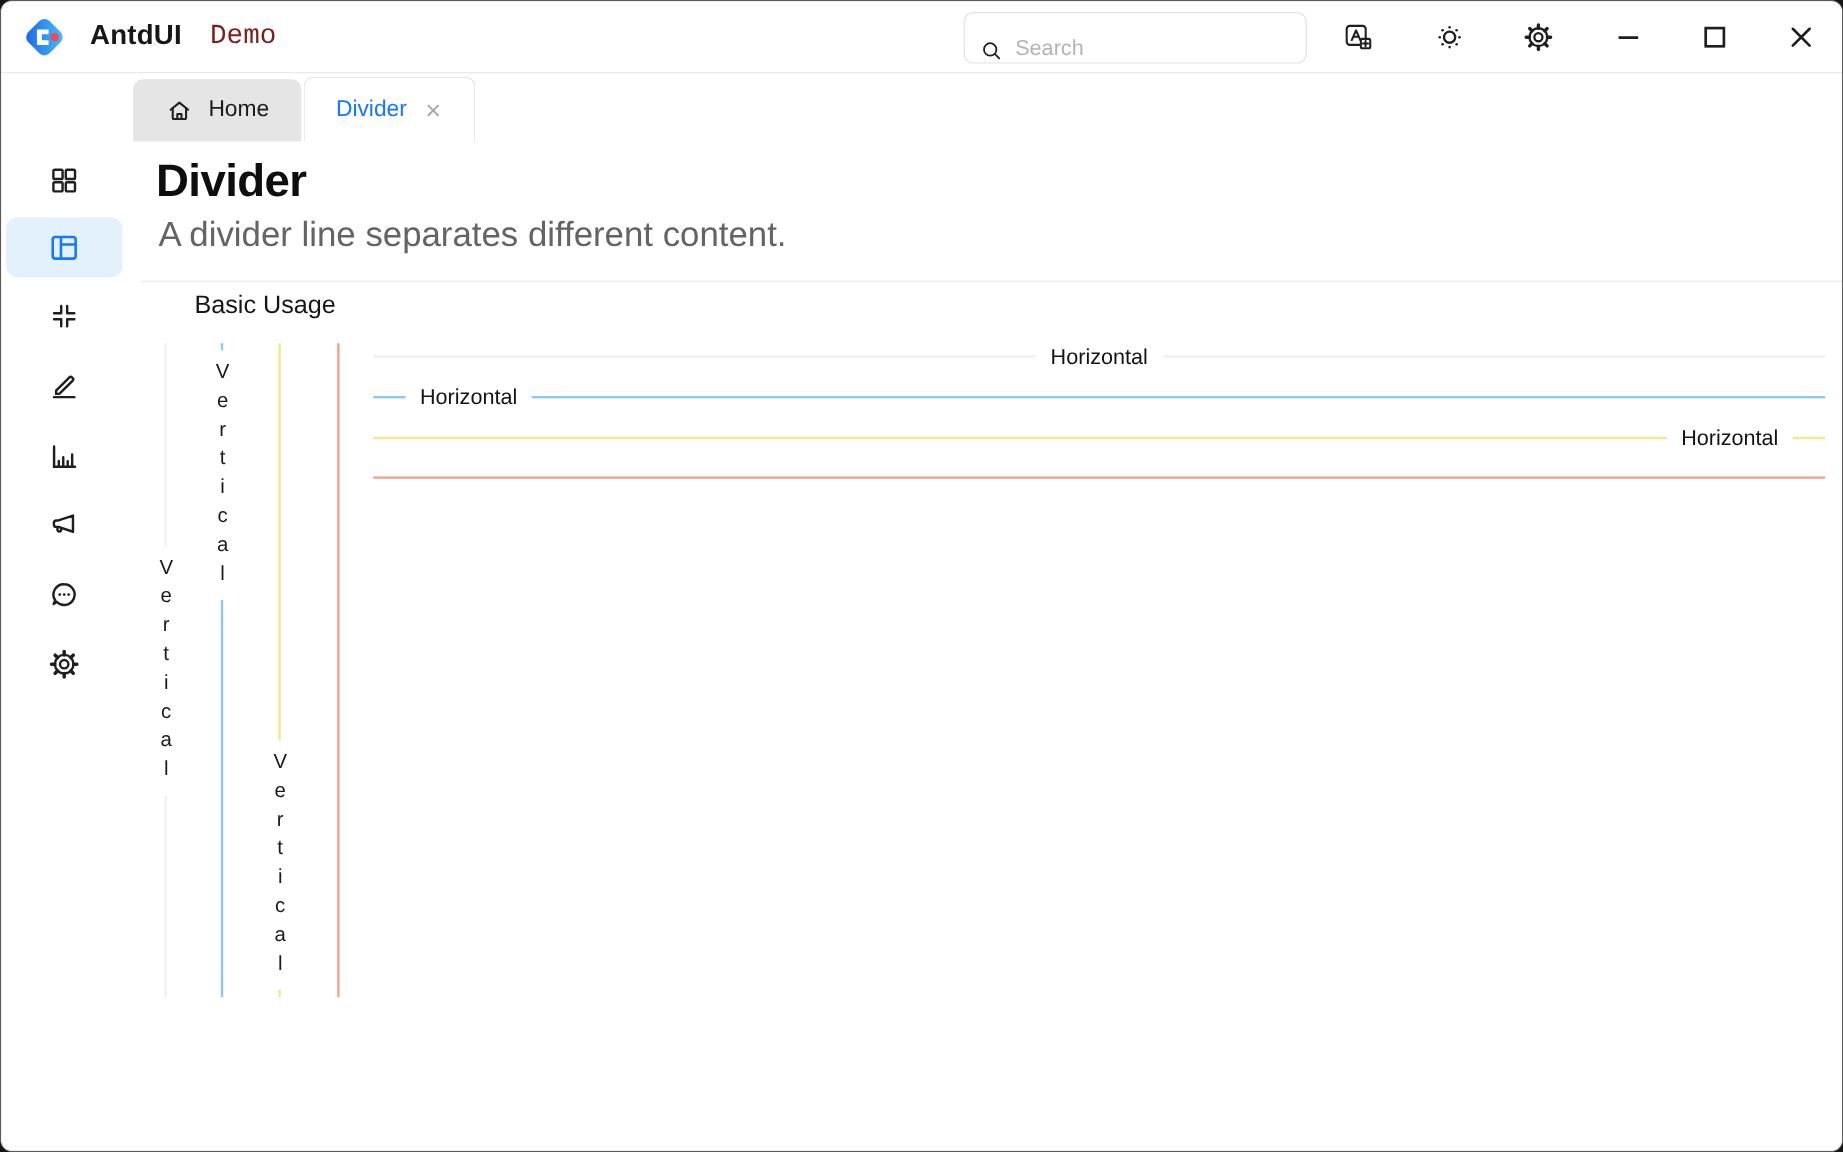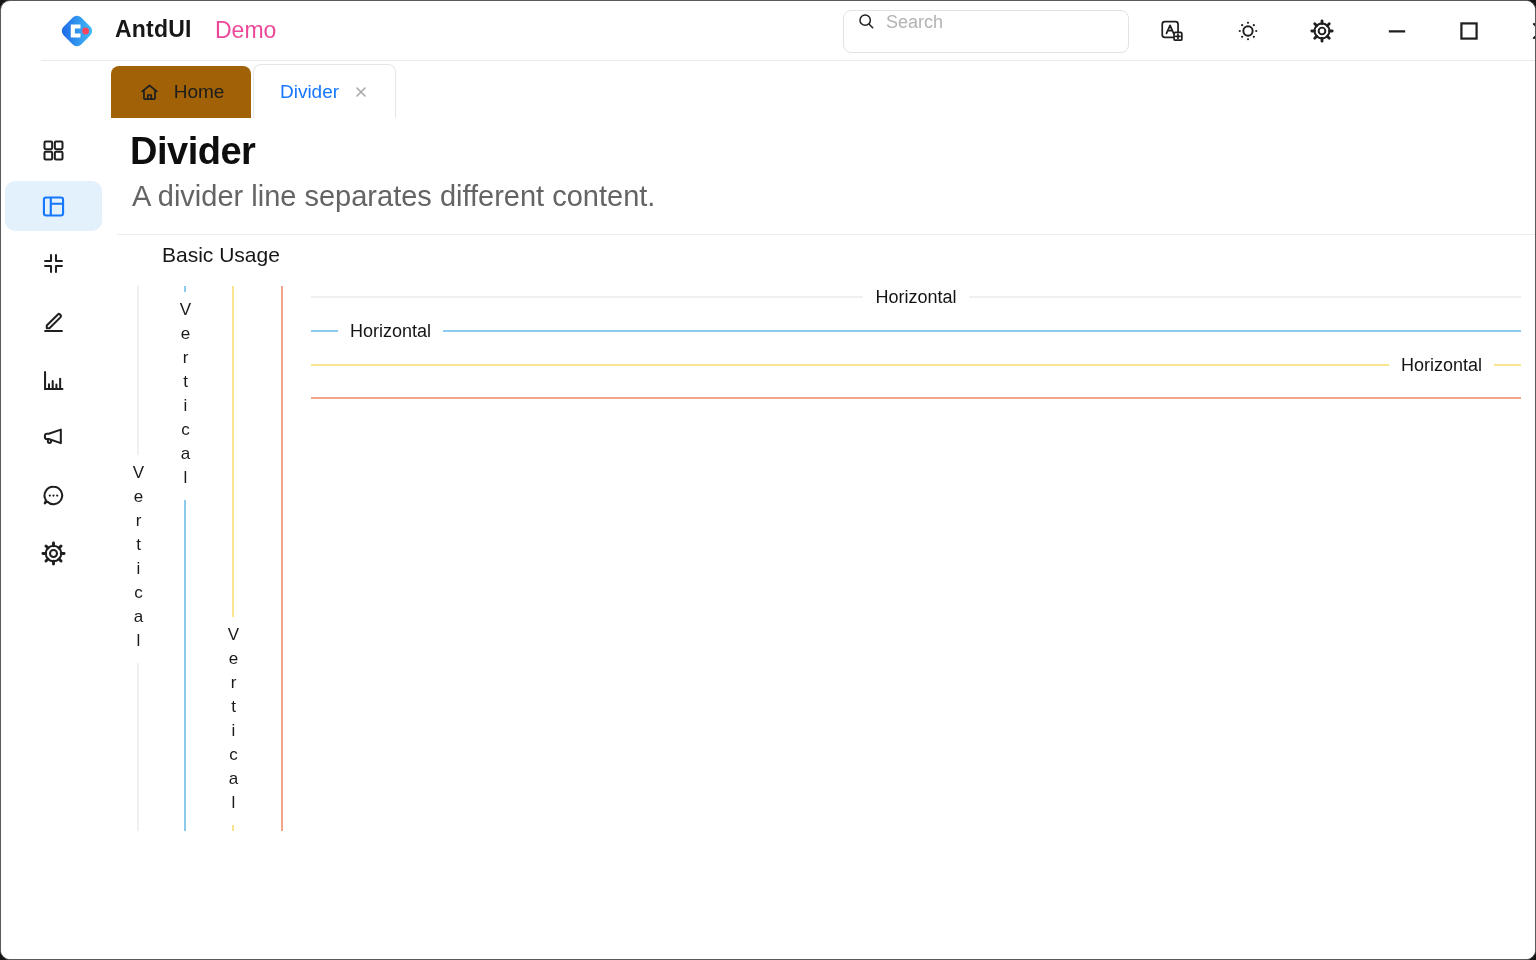--- a/index.html
+++ b/index.html
@@ -1,45 +1,45 @@
 <!DOCTYPE html>
 <html><head>
 <meta charset="utf-8">
 <style>
   html,body{margin:0;padding:0;width:1536px;height:960px;background:#151515;font-family:"Liberation Sans",sans-serif;}
   *{box-sizing:border-box;}
   .window{position:absolute;inset:0;background:#fff;border:1px solid #5a5a5a;border-radius:10px;overflow:hidden;}
 
   
-  .titlebar{position:absolute;left:0;top:0;right:0;height:60px;background:#fff;border-bottom:1px solid #e9e9e9;margin-left:40px;}
+  .titlebar{position:absolute;left:0;top:0;right:0;height:60px;background:#fff;border-bottom:1px solid #e9e9e9;}
   .logo{position:absolute;left:16px;top:10px;width:40px;height:40px;}
   .brand{position:absolute;left:74px;top:15px;font-size:23px;font-weight:700;color:#171717;letter-spacing:0.2px;}
-  .product{position:absolute;left:174px;top:16px;font-size:23px;font-weight:400;color:#ec4899;}
-  .search{position:absolute;left:802px;top:9px;width:286px;height:43px;border:1px solid #e2e2e2;border-radius:8px;display:flex;align-items:flex-start;padding:0 12px;background:#fff;}
+  .product{position:absolute;left:174px;top:16px;font-size:23px;font-weight:400;color:#7f1d1d;font-family:Liberation Mono, monospace;}
+  .search{position:absolute;left:802px;top:9px;width:286px;height:43px;border:1px solid #e2e2e2;border-radius:8px;display:flex;align-items:flex-end;padding:0 12px;background:#fff;}
   .search svg{flex:none;margin-right:8px;}
   .search input{border:none;outline:none;flex:1;font-size:18px;color:#333;font-family:"Liberation Sans",sans-serif;background:transparent;}
   .search input::placeholder{color:#b3b3b3;}
   .tb-btn{position:absolute;top:10px;width:44px;height:40px;display:flex;align-items:center;justify-content:center;cursor:pointer;background:transparent;border:none;padding:0;}
   .tb-translate{left:1109px;}
   .tb-theme{left:1185px;}
   .tb-settings{left:1259px;}
   .tb-min{left:1334px;}
   .tb-max{left:1406px;}
   .tb-close{left:1478px;}
 
   
   .sidebar{position:absolute;left:0;top:61px;bottom:0;width:104px;background:#fff;}
   .side-item{position:absolute;left:32px;width:40px;height:40px;display:flex;align-items:center;justify-content:center;cursor:pointer;}
   .side-pill{position:absolute;left:4px;top:119px;width:97px;height:50px;border-radius:10px;background:var(--c,#e3f1fd);}
   .side-item.selected{color:var(--c,#1677ff);}
 
   
   .tabbar{position:absolute;left:104px;top:61px;right:0;height:56px;background:#fff;display:flex;align-items:flex-end;}
   .tab{display:flex;align-items:center;justify-content:center;height:52px;border-radius:8px 8px 0 0;cursor:pointer;}
-  .tab-home{margin-left:6px;width:140px;background:#a16207;justify-content:center;}
+  .tab-home{margin-left:6px;width:140px;background:#e5e5e5;justify-content:center;}
   .tab-home .tab-label{font-size:19px;color:#1c1c1c;margin-left:13px;}
   .tab-active{width:143px;margin-left:2px;background:#fff;border:1px solid #e6e6e6;border-bottom:none;height:54px;}
   .tab-active .tab-label{font-size:19px;color:var(--c,#1677ff);}
   .tab-close{margin-left:14px;display:flex;align-items:center;cursor:pointer;}
 
   
   .content{position:absolute;left:104px;top:117px;right:0;bottom:0;background:#fff;}
   .page-title{position:absolute;left:25px;top:12px;margin:0;font-size:38px;font-weight:700;color:#0e0e0e;letter-spacing:-0.5px;}
   .page-desc{position:absolute;left:27px;top:62px;font-size:29px;color:#646464;}
   .content-hr{position:absolute;left:12px;right:0;top:116px;height:1px;background:#ececec;}

